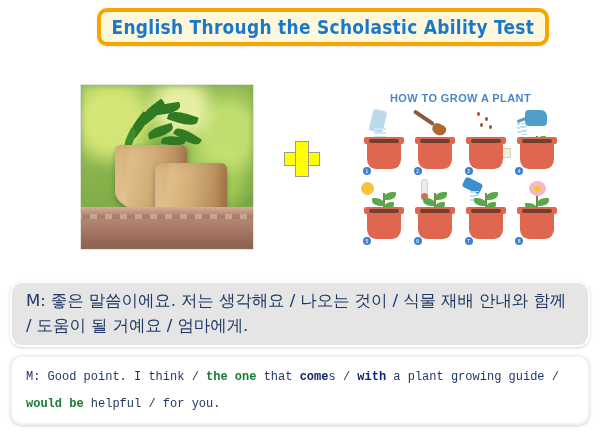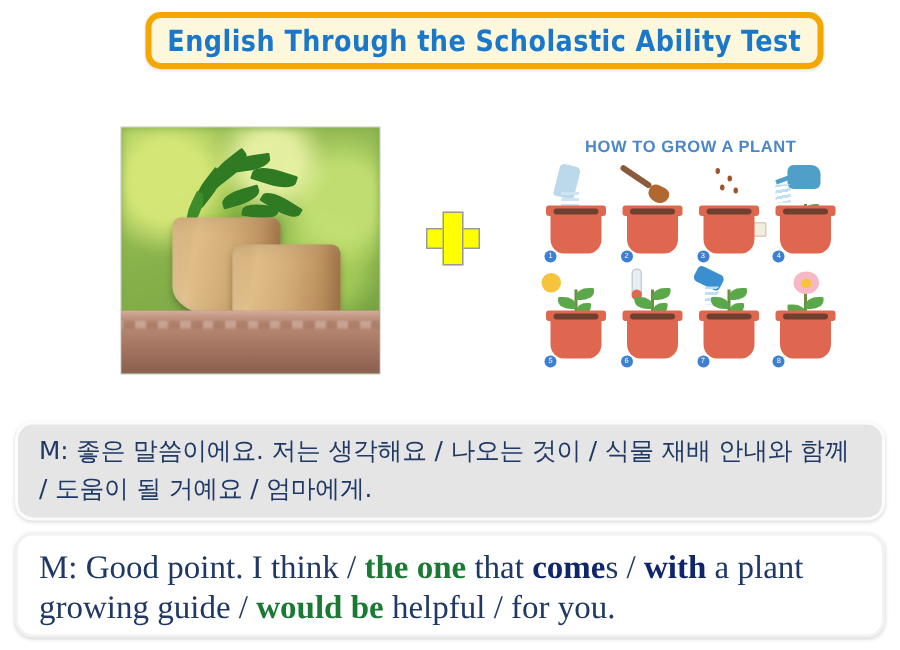--- a/index.html
+++ b/index.html
@@ -248,23 +248,23 @@
     height: 70px;
     box-sizing: border-box;
     background: #ffffff;
     border: 2px solid #f2f2f2;
     border-radius: 12px;
     box-shadow: 0 1px 3px rgba(0,0,0,0.18);
     padding: 7px 14px 0 14px;
   }
   #english-text {
     color: #1f3864;
-    font-size: 22px;
+    font-size: 12px;
     line-height: 27px;
-    font-family: Liberation Serif, serif;
+    font-family: Liberation Mono, monospace;
   }
   #english-text .g { color: #1a7a34; font-weight: bold; }
   #english-text .n { color: #10266b; font-weight: bold; }
 </style>
 </head>
 <body>
 
 <div id="title-banner">
   <span id="title-text">English Through the Scholastic Ability Test</span>
 </div>

